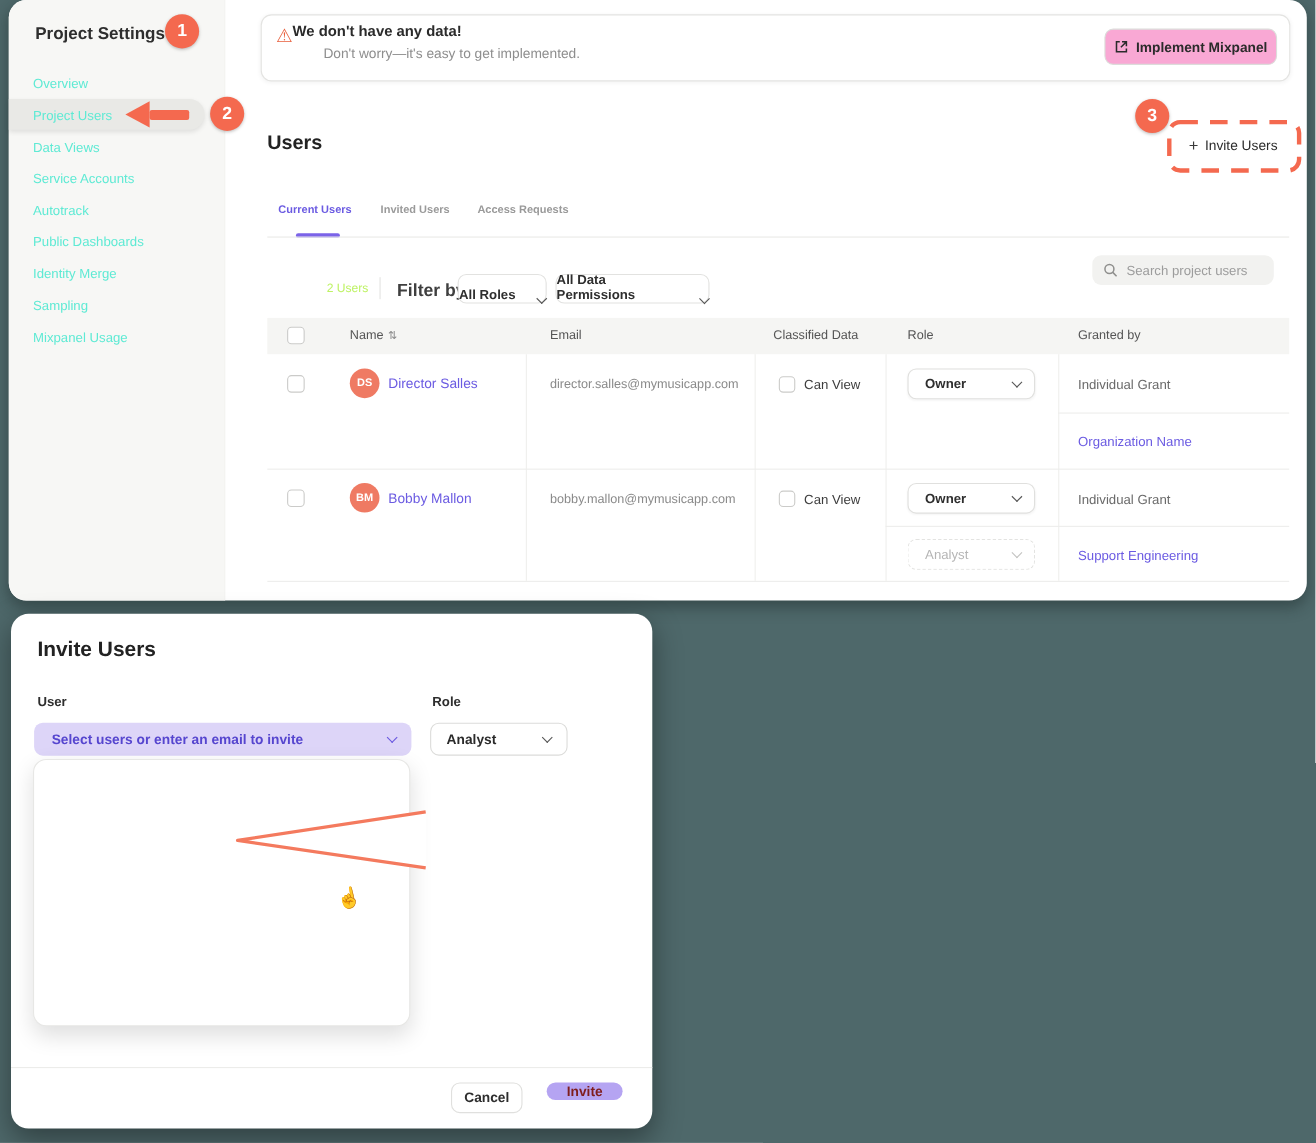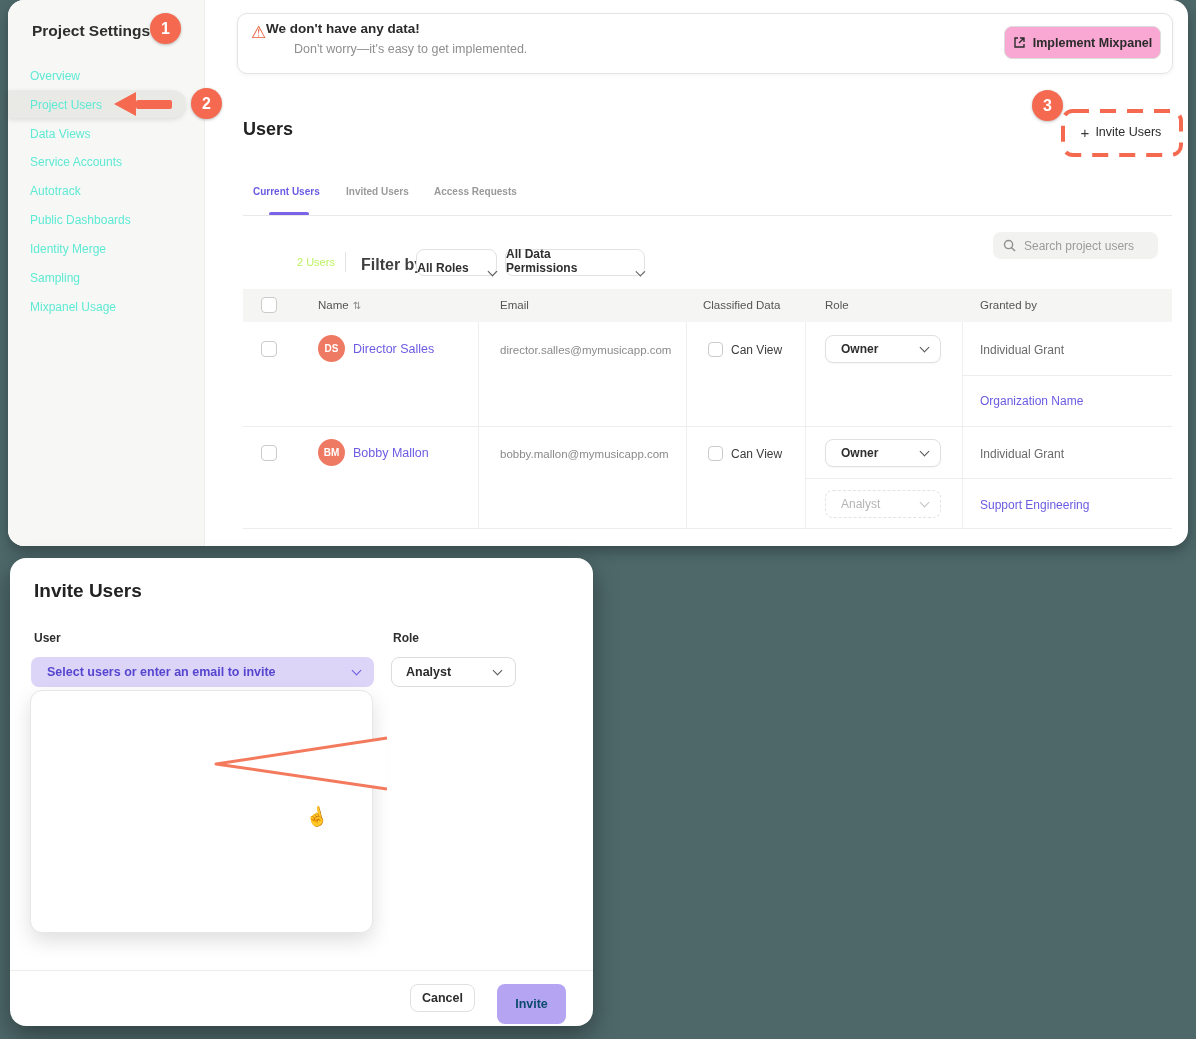--- a/index.html
+++ b/index.html
@@ -116,22 +116,22 @@
   .bubble { position:absolute; left:381px; top:718px; width:228px; height:100px; background:#fff;
             border:3px solid #f47a5e; border-radius:18px; box-shadow:0 2px 6px rgba(0,0,0,.18);
             display:flex; align-items:center; justify-content:center; text-align:center;
             font-size:20px; line-height:26px; color:#1c1c1c; padding:0 6px; z-index:6; }
   .bubble-tail { position:absolute; left:205px; top:715px; z-index:7; }
 
   .dlg-footer-line { position:absolute; left:10px; top:970px; width:583px; height:1px; background:#ececea; }
   .cancel-btn { position:absolute; left:410px; top:984px; width:65px; height:28px; background:#fff;
                 border:1px solid #e0e0de; border-radius:8px; font-size:12.5px; font-weight:bold; color:#2e2e2e;
                 display:flex; align-items:center; justify-content:center; cursor:pointer; }
-  .invite-submit { position:absolute; left:497px; top:984px; width:69px; height:40px; background:#b5a4f2;
-                   border-radius:8px; font-size:12.5px; font-weight:bold; color:#0c4a6e;
+  .invite-submit { position:absolute; left:497px; top:984px; width:69px; height:16px; background:#b5a4f2;
+                   border-radius:8px; font-size:12.5px; font-weight:bold; color:#7f1d1d;
                    display:flex; align-items:center; justify-content:center; cursor:pointer; }
 </style>
 </head>
 <body>
 
 <div id="canvas">
 
   <div class="main-card"></div>
   <div class="sidebar"></div>
   <div class="sb-title">Project Settings</div>

